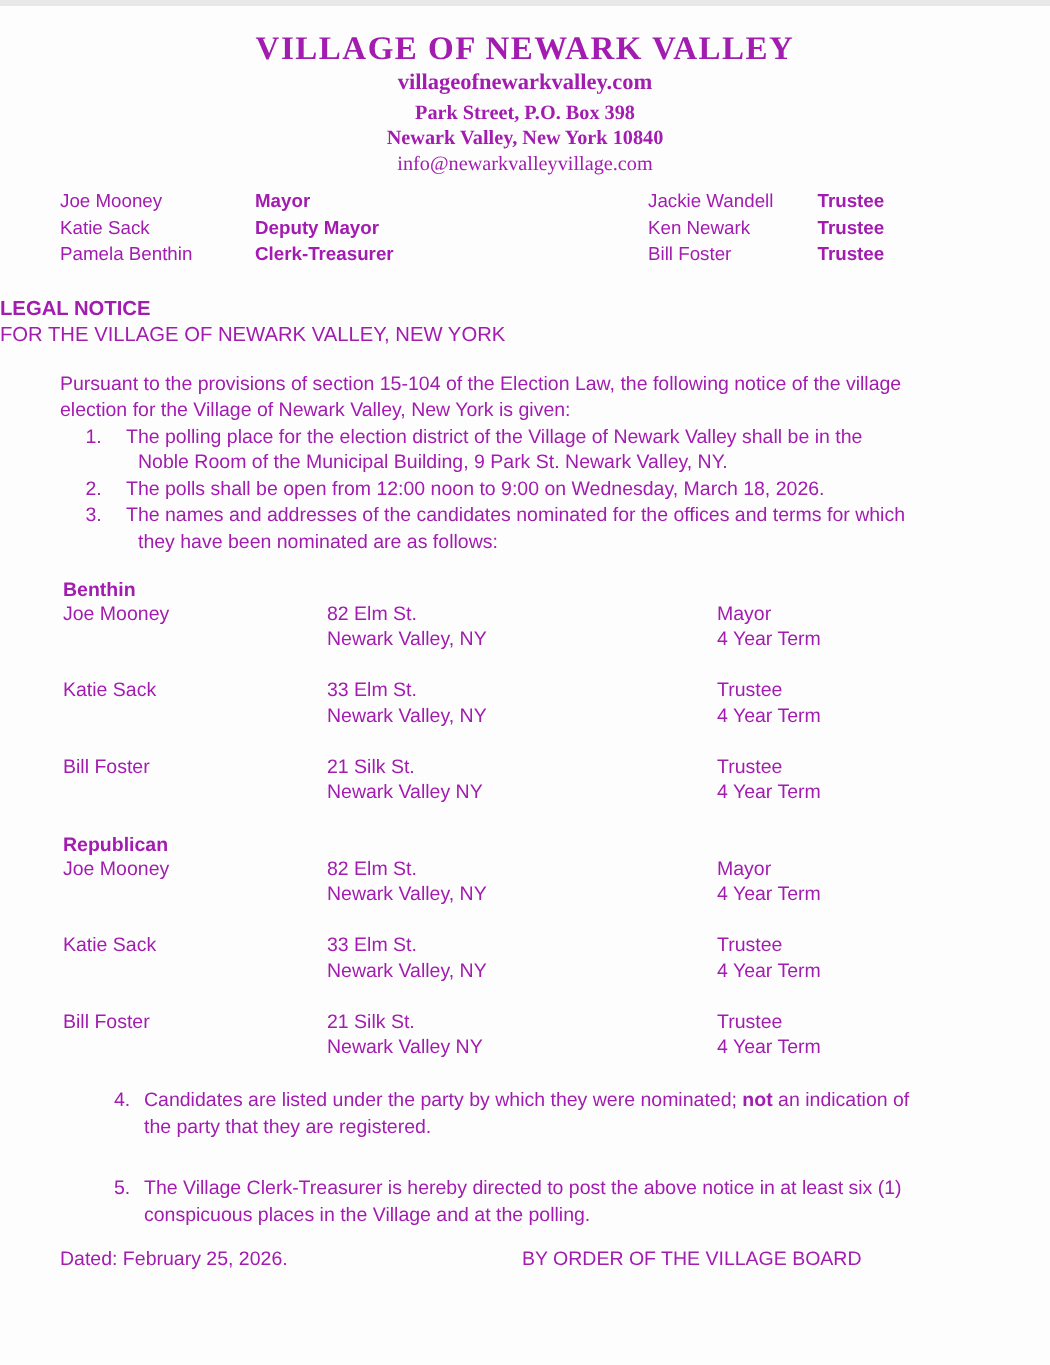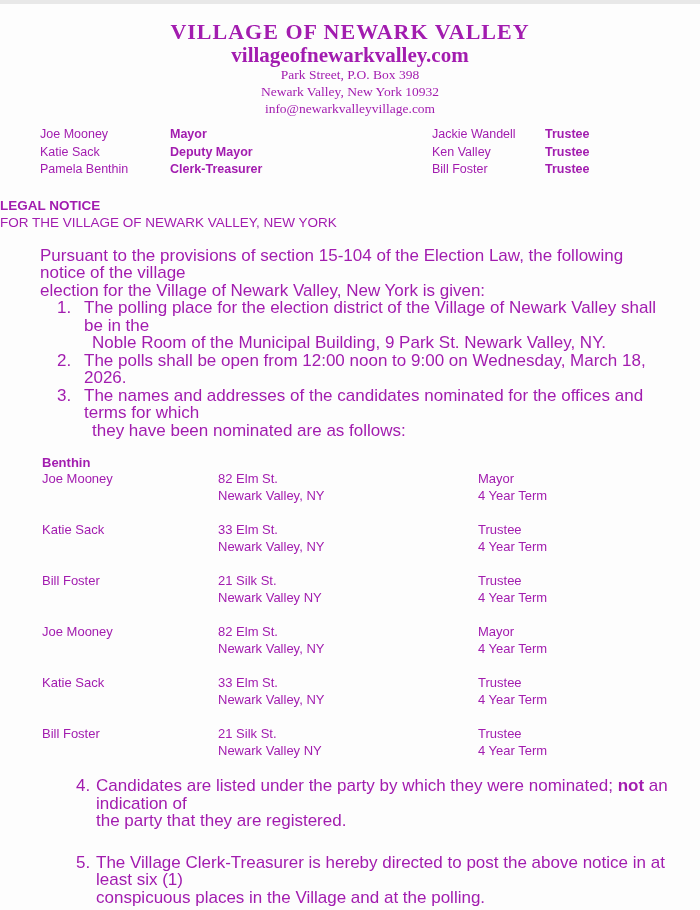--- a/index.html
+++ b/index.html
@@ -6,42 +6,42 @@
   html,body { background:#e8e8e8; }
   .page {
     width:700px; height:910px; margin:4px auto; background:#fdfdfd;
     color:#a21caf; overflow:hidden; position:relative;
     font-family:"Liberation Sans", sans-serif;
   }
 
   
   .letterhead { text-align:center; padding-top:15px; font-family:"Liberation Serif", serif; }
   .lh-title { font-size:22px; font-weight:bold; letter-spacing:1px; line-height:26px; }
-  .lh-site  { font-size:21px; font-weight:bold; line-height:21px; }
-  .lh-line  { font-size:13.5px; line-height:17px; }
+  .lh-site  { font-size:15px; font-weight:bold; line-height:21px; }
+  .lh-line  { font-size:13.5px; line-height:17px;font-weight:bold; }
   .lh-email { font-size:13.5px; font-weight:normal; line-height:17px; }
 
   
   .contact { margin:2px 0 0 40px; font-family:"Liberation Serif", serif; font-size:11.5px; line-height:13.5px; }
   .contact-row { display:grid; grid-template-columns:40px auto; }
 
   
   .officials { display:flex; margin:9px 0 0 40px; font-size:12.5px; line-height:17.5px; }
   .off-left  { width:392px; }
   .off-right { width:260px; }
   .off-row-l { display:grid; grid-template-columns:130px auto; }
   .off-row-r { display:grid; grid-template-columns:113px auto; }
   .off-title { font-weight:bold; }
 
   
   .headings { margin-top:18px; font-size:13.5px; line-height:17px; }
   .h-bold { font-weight:bold; }
 
   
-  .body-text { font-size:17px; line-height:17.5px; }
+  .body-text { font-size:13px; line-height:17.5px; }
   .intro { margin:16px 0 0 40px; width:630px; }
   .num-list { margin-top:0; }
   .num-item { display:grid; grid-template-columns:27px auto; margin-left:57px; width:600px; }
   .cont-indent { padding-left:8px; }
   .num-item-45 { display:grid; grid-template-columns:20px auto; margin-left:76px; width:592px; }
   .mt4  { margin-top:4px; }
   .mt24 { margin-top:24px; }
 
   
   .party-head { margin:15px 0 0 42px; font-size:13px; font-weight:bold; line-height:17px; }
@@ -56,21 +56,21 @@
 </style>
 </head>
 <body>
 
 <div class="page">
 
   <div class="letterhead">
     <div class="lh-title">VILLAGE OF NEWARK VALLEY</div>
     <div class="lh-site">villageofnewarkvalley.com</div>
     <div class="lh-line">Park Street, P.O. Box 398</div>
-    <div class="lh-line">Newark Valley, New York 10932</div>
+    <div class="lh-line">Newark Valley, New York 10840</div>
     <div class="lh-email">info@newarkvalleyvillage.com</div>
   </div>
 
 
   <div class="officials">
     <div class="off-left">
       <div class="off-row-l">
         <span>Joe Mooney</span>
         <span class="off-title">Mayor</span>
       </div>
@@ -82,21 +82,21 @@
         <span>Pamela Benthin</span>
         <span class="off-title">Clerk-Treasurer</span>
       </div>
     </div>
     <div class="off-right">
       <div class="off-row-r">
         <span>Jackie Wandell</span>
         <span class="off-title">Trustee</span>
       </div>
       <div class="off-row-r">
-        <span>Ken Valley</span>
+        <span>Ken Newark</span>
         <span class="off-title">Trustee</span>
       </div>
       <div class="off-row-r">
         <span>Bill Foster</span>
         <span class="off-title">Trustee</span>
       </div>
     </div>
   </div>
 
   <div class="headings">
@@ -160,20 +160,21 @@
         <div>21 Silk St.</div>
         <div>Newark Valley NY</div>
       </div>
       <div>
         <div>Trustee</div>
         <div>4 Year Term</div>
       </div>
     </div>
   </div>
 
+  <div class="party-head party-head-2">Republican</div>
   <div class="cand-block">
     <div class="cand-row">
       <div>Joe Mooney</div>
       <div>
         <div>82 Elm St.</div>
         <div>Newark Valley, NY</div>
       </div>
       <div>
         <div>Mayor</div>
         <div>4 Year Term</div>

